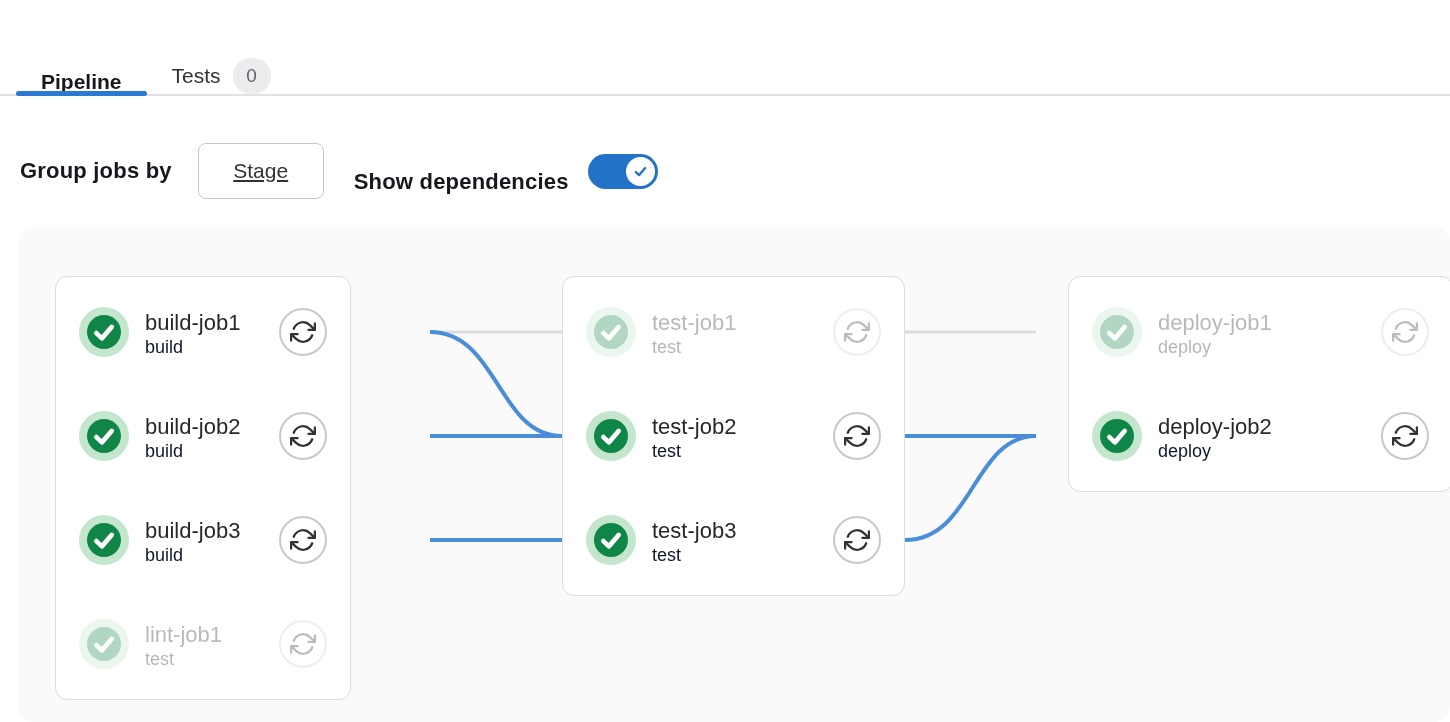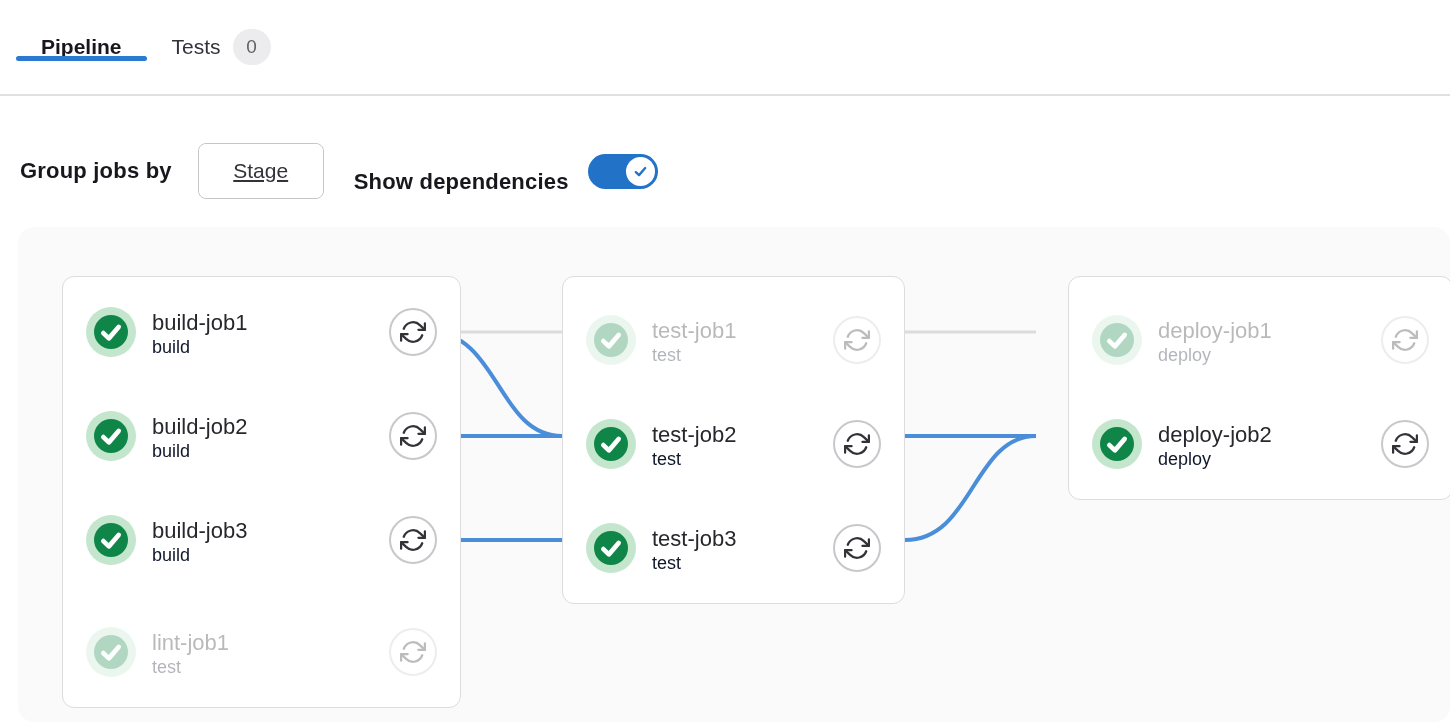--- a/index.html
+++ b/index.html
@@ -11,21 +11,21 @@
     font-family: "Liberation Sans", sans-serif;
     color: #333238;
   }
 
   
   .tab-bar {
     position: absolute;
     top: 0; left: 0; right: 0;
     height: 96px;
     display: flex;
-    align-items: center;
+    align-items: flex-end;
     padding: 0 16px;
     border-bottom: 2px solid #e0e0e2;
   }
   .tab {
     position: relative;
     display: flex;
     align-items: center;
     gap: 12px;
     padding: 0 25px;
     font-size: 21px;
@@ -141,31 +141,31 @@
     position: absolute;
     top: 49px;
     background: #ffffff;
     border: 1px solid #dcdcde;
     border-radius: 12px;
     padding: 27px 23px;
     display: flex;
     flex-direction: column;
     gap: 48px;
   }
-  .card-1 { left: 44px;  width: 399px; }
+  .card-1 { left: 37px;  width: 296px; }
   .card-2 { left: 544px; width: 343px; }
   .card-3 { left: 1050px; width: 385px; }
 
   .job-row {
     height: 56px;
     display: flex;
     align-items: center;
     gap: 16px;
   }
-  .job-row.dimmed { opacity: 0.32; margin-top: 8px; }
+  .job-row.dimmed { opacity: 0.32; }
   .status-icon {
     flex: 0 0 auto;
     width: 50px; height: 50px;
     border-radius: 50%;
     background: #c3e6cd;
     display: flex;
     align-items: center;
     justify-content: center;
   }
   .job-text { flex: 1 1 auto; min-width: 0; padding-top: 2px; }

